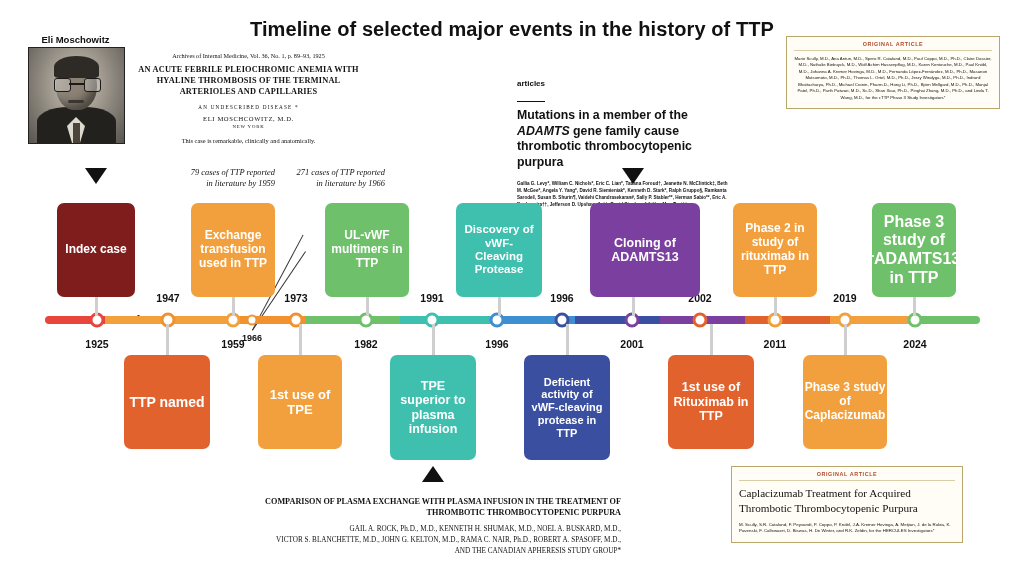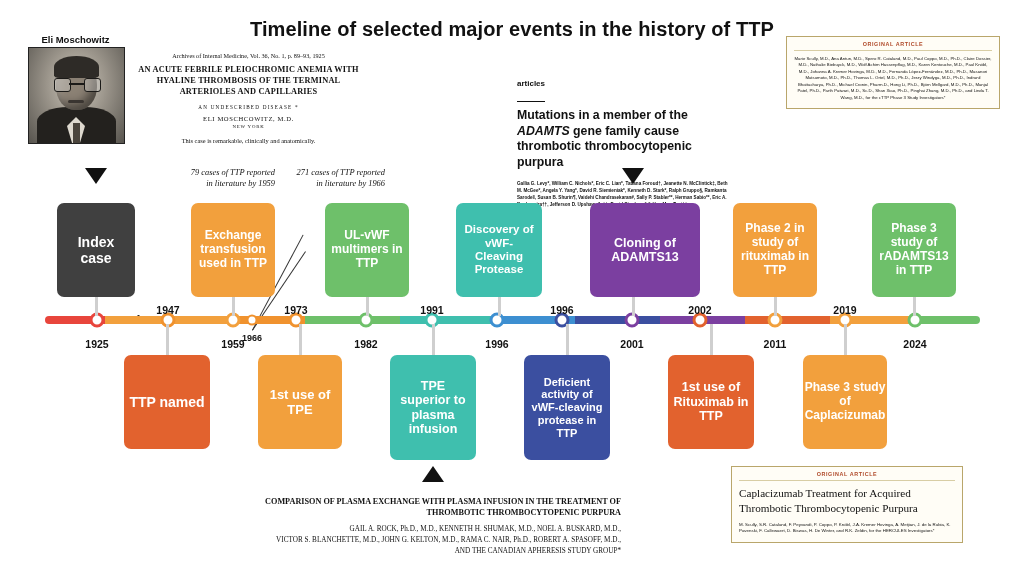--- a/index.html
+++ b/index.html
@@ -232,21 +232,21 @@
     box-sizing: border-box;
     border: 3px solid #888;
   }
   .year-label {
     position: absolute;
     transform: translateX(-50%);
     font-size: 10.5px;
     font-weight: bold;
     color: #111;
   }
-  .year-up { top: 304px; }
+  .year-up { top: 292px; }
   .year-down { top: 338px; }
 
   
   .box {
     position: absolute;
     border-radius: 7px;
     color: #fff;
     font-weight: bold;
     display: flex;
     align-items: center;
@@ -412,33 +412,33 @@
       <div class="tick-dot" style="left: 632px; border-color: rgb(123, 63, 160);"></div>
       <div class="year-label year-down" style="left: 632px;">2001</div>
       <div class="tick-dot" style="left: 700px; border-color: rgb(226, 98, 46);"></div>
       <div class="year-label year-up" style="left: 700px;">2002</div>
       <div class="tick-dot" style="left: 775px; border-color: rgb(242, 160, 61);"></div>
       <div class="year-label year-down" style="left: 775px;">2011</div>
       <div class="tick-dot" style="left: 845px; border-color: rgb(242, 160, 61);"></div>
       <div class="year-label year-up" style="left: 845px;">2019</div>
       <div class="tick-dot" style="left: 915px; border-color: rgb(110, 192, 106);"></div>
       <div class="year-label year-down" style="left: 915px;">2024</div>
-      <div class="box" style="left: 57px; top: 203px; width: 78px; height: 94px; background: #404040; font-size: 14px;">Index case</div>
+      <div class="box" style="left: 57px; top: 203px; width: 78px; height: 94px; background: #7f1d1d; font-size: 12px;">Index case</div>
       <div class="stem" style="left: 94.5px; top: 297px; height: 19px; background: rgb(207, 207, 207);"></div>
       <div class="box" style="left: 191px; top: 203px; width: 84px; height: 94px; background: rgb(242, 160, 61); font-size: 12px;">Exchange transfusion used in TTP</div>
       <div class="stem" style="left: 231.5px; top: 297px; height: 19px; background: rgb(207, 207, 207);"></div>
       <div class="box" style="left: 325px; top: 203px; width: 84px; height: 94px; background: rgb(110, 192, 106); font-size: 12px;">UL-vWF multimers in TTP</div>
       <div class="stem" style="left: 365.5px; top: 297px; height: 19px; background: rgb(207, 207, 207);"></div>
       <div class="box" style="left: 456px; top: 203px; width: 86px; height: 94px; background: rgb(63, 191, 174); font-size: 11.5px;">Discovery of vWF-Cleaving Protease</div>
       <div class="stem" style="left: 497.5px; top: 297px; height: 19px; background: rgb(207, 207, 207);"></div>
       <div class="box" style="left: 590px; top: 203px; width: 110px; height: 94px; background: rgb(123, 63, 160); font-size: 12.5px;">Cloning of ADAMTS13</div>
       <div class="stem" style="left: 631.5px; top: 297px; height: 19px; background: rgb(207, 207, 207);"></div>
       <div class="box" style="left: 733px; top: 203px; width: 84px; height: 94px; background: rgb(242, 160, 61); font-size: 12px;">Phase 2 in study of rituximab in TTP</div>
       <div class="stem" style="left: 773.5px; top: 297px; height: 19px; background: rgb(207, 207, 207);"></div>
-      <div class="box" style="left: 872px; top: 203px; width: 84px; height: 94px; background: rgb(110, 192, 106); font-size: 12px;">Phase 3 study of rADAMTS13 in TTP</div>
+      <div class="box" style="left: 872px; top: 203px; width: 84px; height: 94px; background: rgb(110, 192, 106); font-size: 16px;">Phase 3 study of rADAMTS13 in TTP</div>
       <div class="stem" style="left: 912.5px; top: 297px; height: 19px; background: rgb(207, 207, 207);"></div>
       <div class="box" style="left: 124px; top: 355px; width: 86px; height: 94px; background: rgb(226, 98, 46); font-size: 14px;">TTP named</div>
       <div class="stem" style="left: 165.5px; top: 324px; height: 31px; background: rgb(207, 207, 207);"></div>
       <div class="box" style="left: 258px; top: 355px; width: 84px; height: 94px; background: rgb(242, 160, 61); font-size: 13px;">1st use of TPE</div>
       <div class="stem" style="left: 298.5px; top: 324px; height: 31px; background: rgb(207, 207, 207);"></div>
       <div class="box" style="left: 390px; top: 355px; width: 86px; height: 105px; background: rgb(63, 191, 174); font-size: 12.5px;">TPE superior to plasma infusion</div>
       <div class="stem" style="left: 431.5px; top: 324px; height: 31px; background: rgb(207, 207, 207);"></div>
       <div class="box" style="left: 524px; top: 355px; width: 86px; height: 105px; background: rgb(59, 79, 160); font-size: 11px;">Deficient activity of vWF-cleaving protease in TTP</div>
       <div class="stem" style="left: 565.5px; top: 324px; height: 31px; background: rgb(207, 207, 207);"></div>
       <div class="box" style="left: 668px; top: 355px; width: 86px; height: 94px; background: rgb(226, 98, 46); font-size: 12.5px;">1st use of Rituximab in TTP</div>

